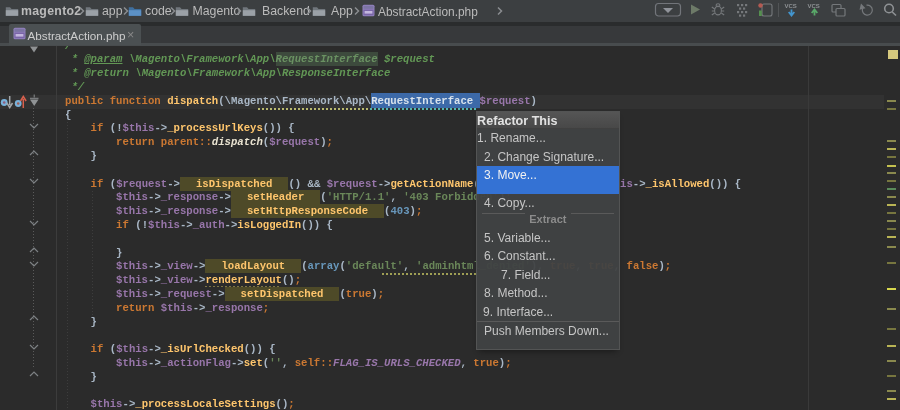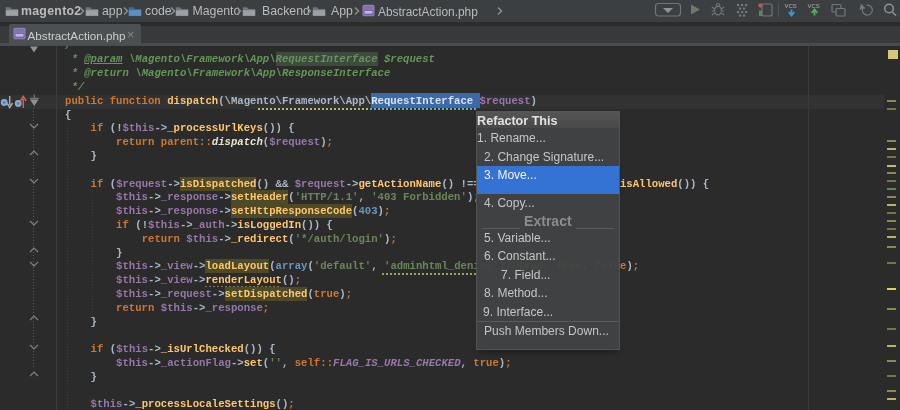--- a/index.html
+++ b/index.html
@@ -8,21 +8,21 @@
 
 .ln { position:absolute; left:39.6px; white-space:pre;
   font-family:"Liberation Mono", monospace; font-size:10.632px; line-height:13.8px; color:#a9b7c6; font-weight:bold; }
 .c  { color:#629755; font-style:italic; }
 .ct { color:#629755; font-style:italic; text-decoration:underline;margin-top:27px; }
 .ct2{ color:#629755; font-style:italic; }
 .cu { color:#6a9162; font-style:italic; background:#3d4a3d; padding:1px 0; }
 .k  { color:#cc7832; font-weight:bold; }
 .kb { color:#6897bb; font-weight:bold; }
 .m  { color:#ffc66d; }
-.mh { color:#ffc66d; background:#4e4a28; padding:1px 0; }
+.mh { color:#ffc66d; background:#4e4a28; padding:1px 16px; }
 .v  { color:#9876aa; }
 .s  { color:#6a8759; }
 .n  { color:#6897bb; }
 .p  { color:#cc7832; }
 .sm { color:#e8e2d0; font-style:italic; }
 .cons { color:#9876aa; font-style:italic; }
 .sel { background:#3c69a8; color:#d8e2ec; padding:1.6px 0; }
 .d { color:#a9b7c6; }
 .ov { position:absolute; }
 </style></head>
@@ -40,21 +40,20 @@
 <div class="ln" style="top:94.8px">    <span class="k">public function </span><span class="m">dispatch</span><span class="d">(\Magento\Framework\App\</span><span class="sel">RequestInterface </span><span class="v">$request</span><span class="d">)</span></div>
 <div class="ln" style="top:108.6px">    <span class="d">{</span></div>
 <div class="ln" style="top:122.4px">        <span class="k">if</span><span class="d"> (!</span><span class="v">$this</span><span class="d">-&gt;</span><span class="m">_processUrlKeys</span><span class="d">()) {</span></div>
 <div class="ln" style="top:136.2px">            <span class="k">return</span><span class="d"> </span><span class="k">parent</span><span class="p">::</span><span class="sm">dispatch</span><span class="d">(</span><span class="v">$request</span><span class="d">)</span><span class="p">;</span></div>
 <div class="ln" style="top:150.0px">        <span class="d">}</span></div>
 <div class="ln" style="top:163.8px"></div>
 <div class="ln" style="top:177.6px">        <span class="k">if</span><span class="d"> (</span><span class="v">$request</span><span class="d">-&gt;</span><span class="mh">isDispatched</span><span class="d">() &amp;&amp; </span><span class="v">$request</span><span class="d">-&gt;</span><span class="m">getActionName</span><span class="d">() !== </span><span class="s">'denied'</span><span class="d"> &amp;&amp; !</span><span class="v">$this</span><span class="d">-&gt;</span><span class="m">_isAllowed</span><span class="d">()) {</span></div>
 <div class="ln" style="top:191.4px">            <span class="v">$this</span><span class="d">-&gt;</span><span class="v">_response</span><span class="d">-&gt;</span><span class="mh">setHeader</span><span class="d">(</span><span class="s">'HTTP/1.1'</span><span class="d">, </span><span class="s">'403 Forbidden'</span><span class="d">)</span><span class="p">;</span></div>
 <div class="ln" style="top:205.2px">            <span class="v">$this</span><span class="d">-&gt;</span><span class="v">_response</span><span class="d">-&gt;</span><span class="mh">setHttpResponseCode</span><span class="d">(</span><span class="n">403</span><span class="d">)</span><span class="p">;</span></div>
 <div class="ln" style="top:219.0px">            <span class="k">if</span><span class="d"> (!</span><span class="v">$this</span><span class="d">-&gt;</span><span class="v">_auth</span><span class="d">-&gt;</span><span class="m">isLoggedIn</span><span class="d">()) {</span></div>
-<div class="ln" style="top:232.8px">                <span class="k">return</span><span class="d"> </span><span class="v">$this</span><span class="d">-&gt;</span><span class="m">_redirect</span><span class="d">(</span><span class="s">'*/auth/login'</span><span class="d">)</span><span class="p">;</span></div>
 <div class="ln" style="top:246.6px">            <span class="d">}</span></div>
 <div class="ln" style="top:260.4px">            <span class="v">$this</span><span class="d">-&gt;</span><span class="v">_view</span><span class="d">-&gt;</span><span class="mh">loadLayout</span><span class="d">(</span><span class="kb">array</span><span class="d">(</span><span class="s">'default'</span><span class="d">, </span><span class="s">'adminhtml_denied'</span><span class="d">), </span><span class="k">true</span><span class="d">, </span><span class="k">true</span><span class="d">, </span><span class="k">false</span><span class="d">)</span><span class="p">;</span></div>
 <div class="ln" style="top:274.2px">            <span class="v">$this</span><span class="d">-&gt;</span><span class="v">_view</span><span class="d">-&gt;</span><span class="m">renderLayout</span><span class="d">()</span><span class="p">;</span></div>
 <div class="ln" style="top:288.0px">            <span class="v">$this</span><span class="d">-&gt;</span><span class="v">_request</span><span class="d">-&gt;</span><span class="mh">setDispatched</span><span class="d">(</span><span class="k">true</span><span class="d">)</span><span class="p">;</span></div>
 <div class="ln" style="top:301.8px">            <span class="k">return</span><span class="d"> </span><span class="v">$this</span><span class="d">-&gt;</span><span class="v">_response</span><span class="p">;</span></div>
 <div class="ln" style="top:315.6px">        <span class="d">}</span></div>
 <div class="ln" style="top:329.4px"></div>
 <div class="ln" style="top:343.2px">        <span class="k">if</span><span class="d"> (</span><span class="v">$this</span><span class="d">-&gt;</span><span class="m">_isUrlChecked</span><span class="d">()) {</span></div>
 <div class="ln" style="top:357.0px">            <span class="v">$this</span><span class="d">-&gt;</span><span class="v">_actionFlag</span><span class="d">-&gt;</span><span class="m">set</span><span class="d">(</span><span class="s">''</span><span class="d">, </span><span class="k">self</span><span class="p">::</span><span class="cons">FLAG_IS_URLS_CHECKED</span><span class="d">, </span><span class="k">true</span><span class="d">)</span><span class="p">;</span></div>
 <div class="ln" style="top:370.8px">        <span class="d">}</span></div>
@@ -229,21 +228,21 @@
 </svg>
 <div class="ov" style="left:476.1px;top:110.6px;width:143.5px;height:239.8px;
 background:rgba(64,66,67,0.95);border:1px solid rgba(100,100,100,0.55);
 box-shadow:0 4px 6px -3px rgba(0,0,0,0.45);font-size:12px;color:#c6c6c6">
 <div style="height:17.8px;background:linear-gradient(#555555,#484848);border-bottom:1px solid #404040;
 text-align:left;font-weight:bold;color:#e2e2e2;font-size:12.6px;line-height:18px">Refactor This</div>
 <div style="height:18.4px;line-height:18.4px;">1. Rename...</div>
 <div style="height:18.4px;line-height:18.4px;padding-left:7px">2. Change Signature...</div>
 <div style="height:28px;line-height:18.4px;padding-left:7px;background:#3472d4;color:#f2f2f2">3. Move...</div>
 <div style="height:18.4px;line-height:18.4px;padding-left:7px">4. Copy...</div>
-<div style="height:16.4px;display:flex;align-items:flex-end;color:#8c8c8c;font-weight:bold;font-size:14px">
+<div style="height:16.4px;display:flex;align-items:flex-start;color:#8c8c8c;font-weight:bold;font-size:11px">
 <span style="flex:1;height:1px;background:#5a5a5a;margin:0 4px 0 5px"></span>Extract<span style="flex:1;height:1px;background:#5a5a5a;margin:0 5px 0 4px"></span></div>
 <div style="height:18.4px;line-height:18.4px;padding-left:7px">5. Variable...</div>
 <div style="height:18.4px;line-height:18.4px;padding-left:7px">6. Constant...</div>
 <div style="height:18.4px;line-height:18.4px;padding-left:24px">7. Field...</div>
 <div style="height:18.4px;line-height:18.4px;padding-left:7px">8. Method...</div>
 <div style="height:18.4px;line-height:18.4px;padding-left:6px">9. Interface...</div>
 <div style="height:1px;background:#5a5a5a"></div>
 <div style="height:18.4px;line-height:18.4px;padding-left:7px">Push Members Down...</div>
 </div>
   </div>

